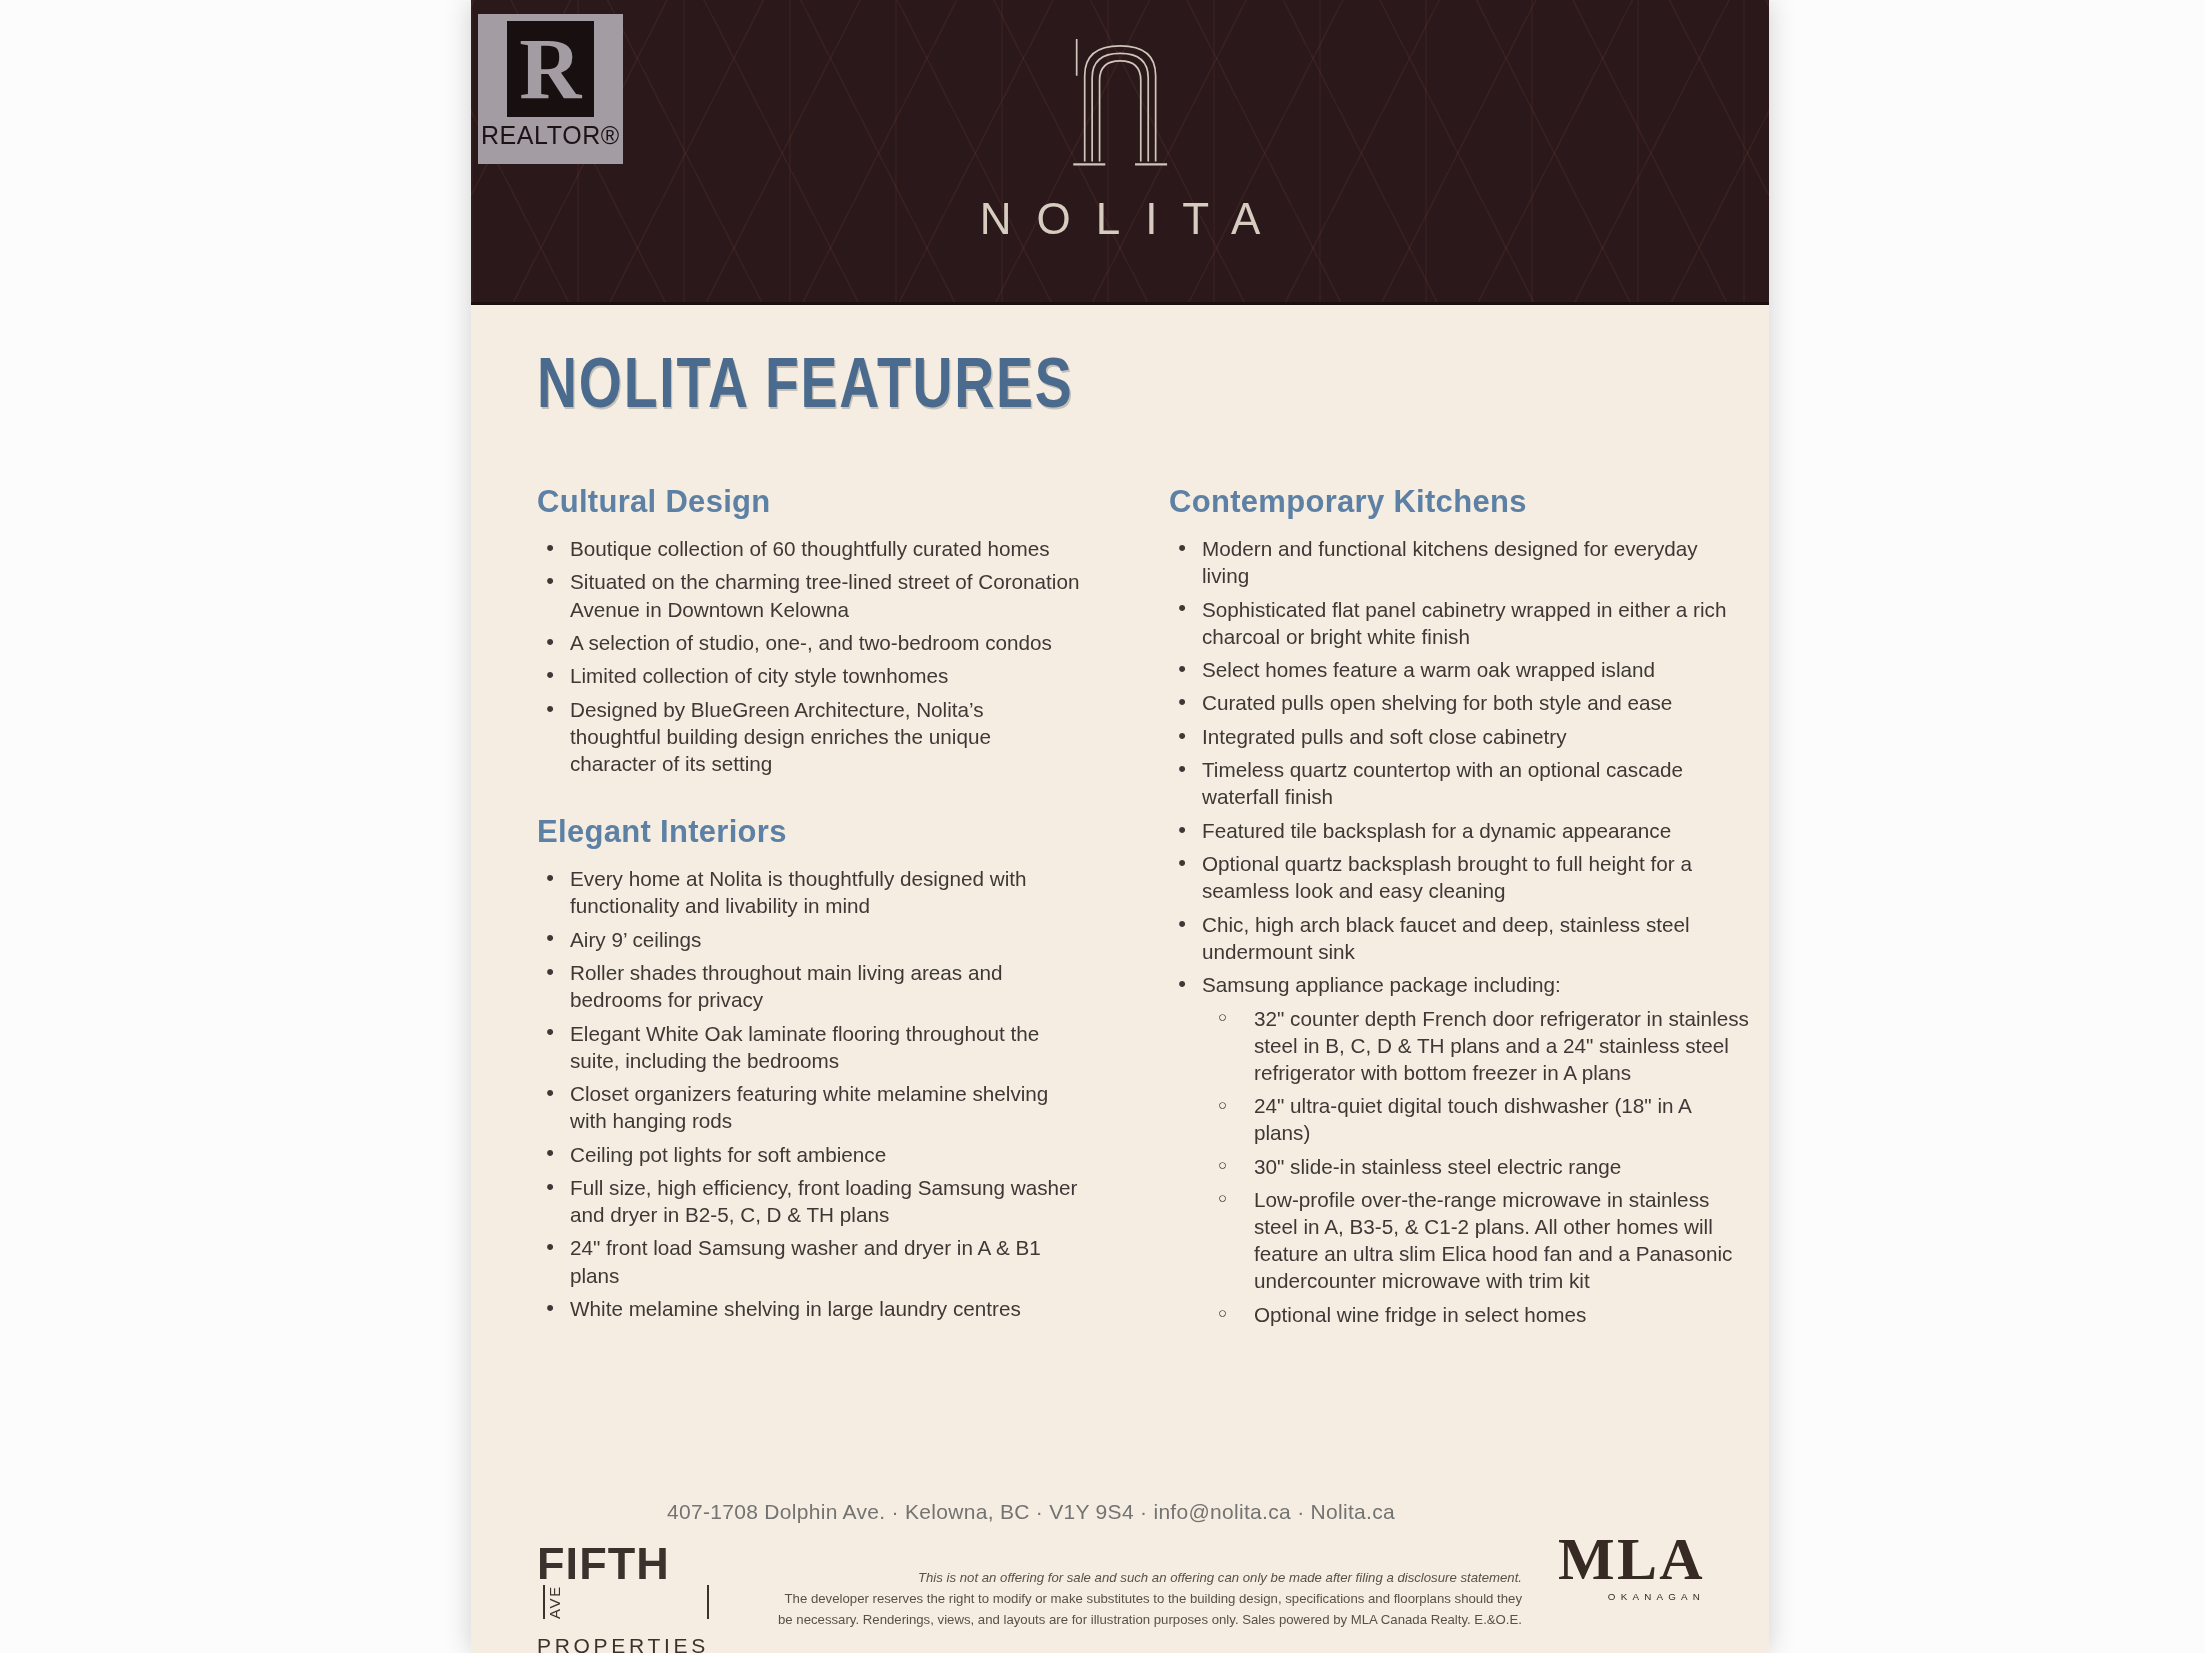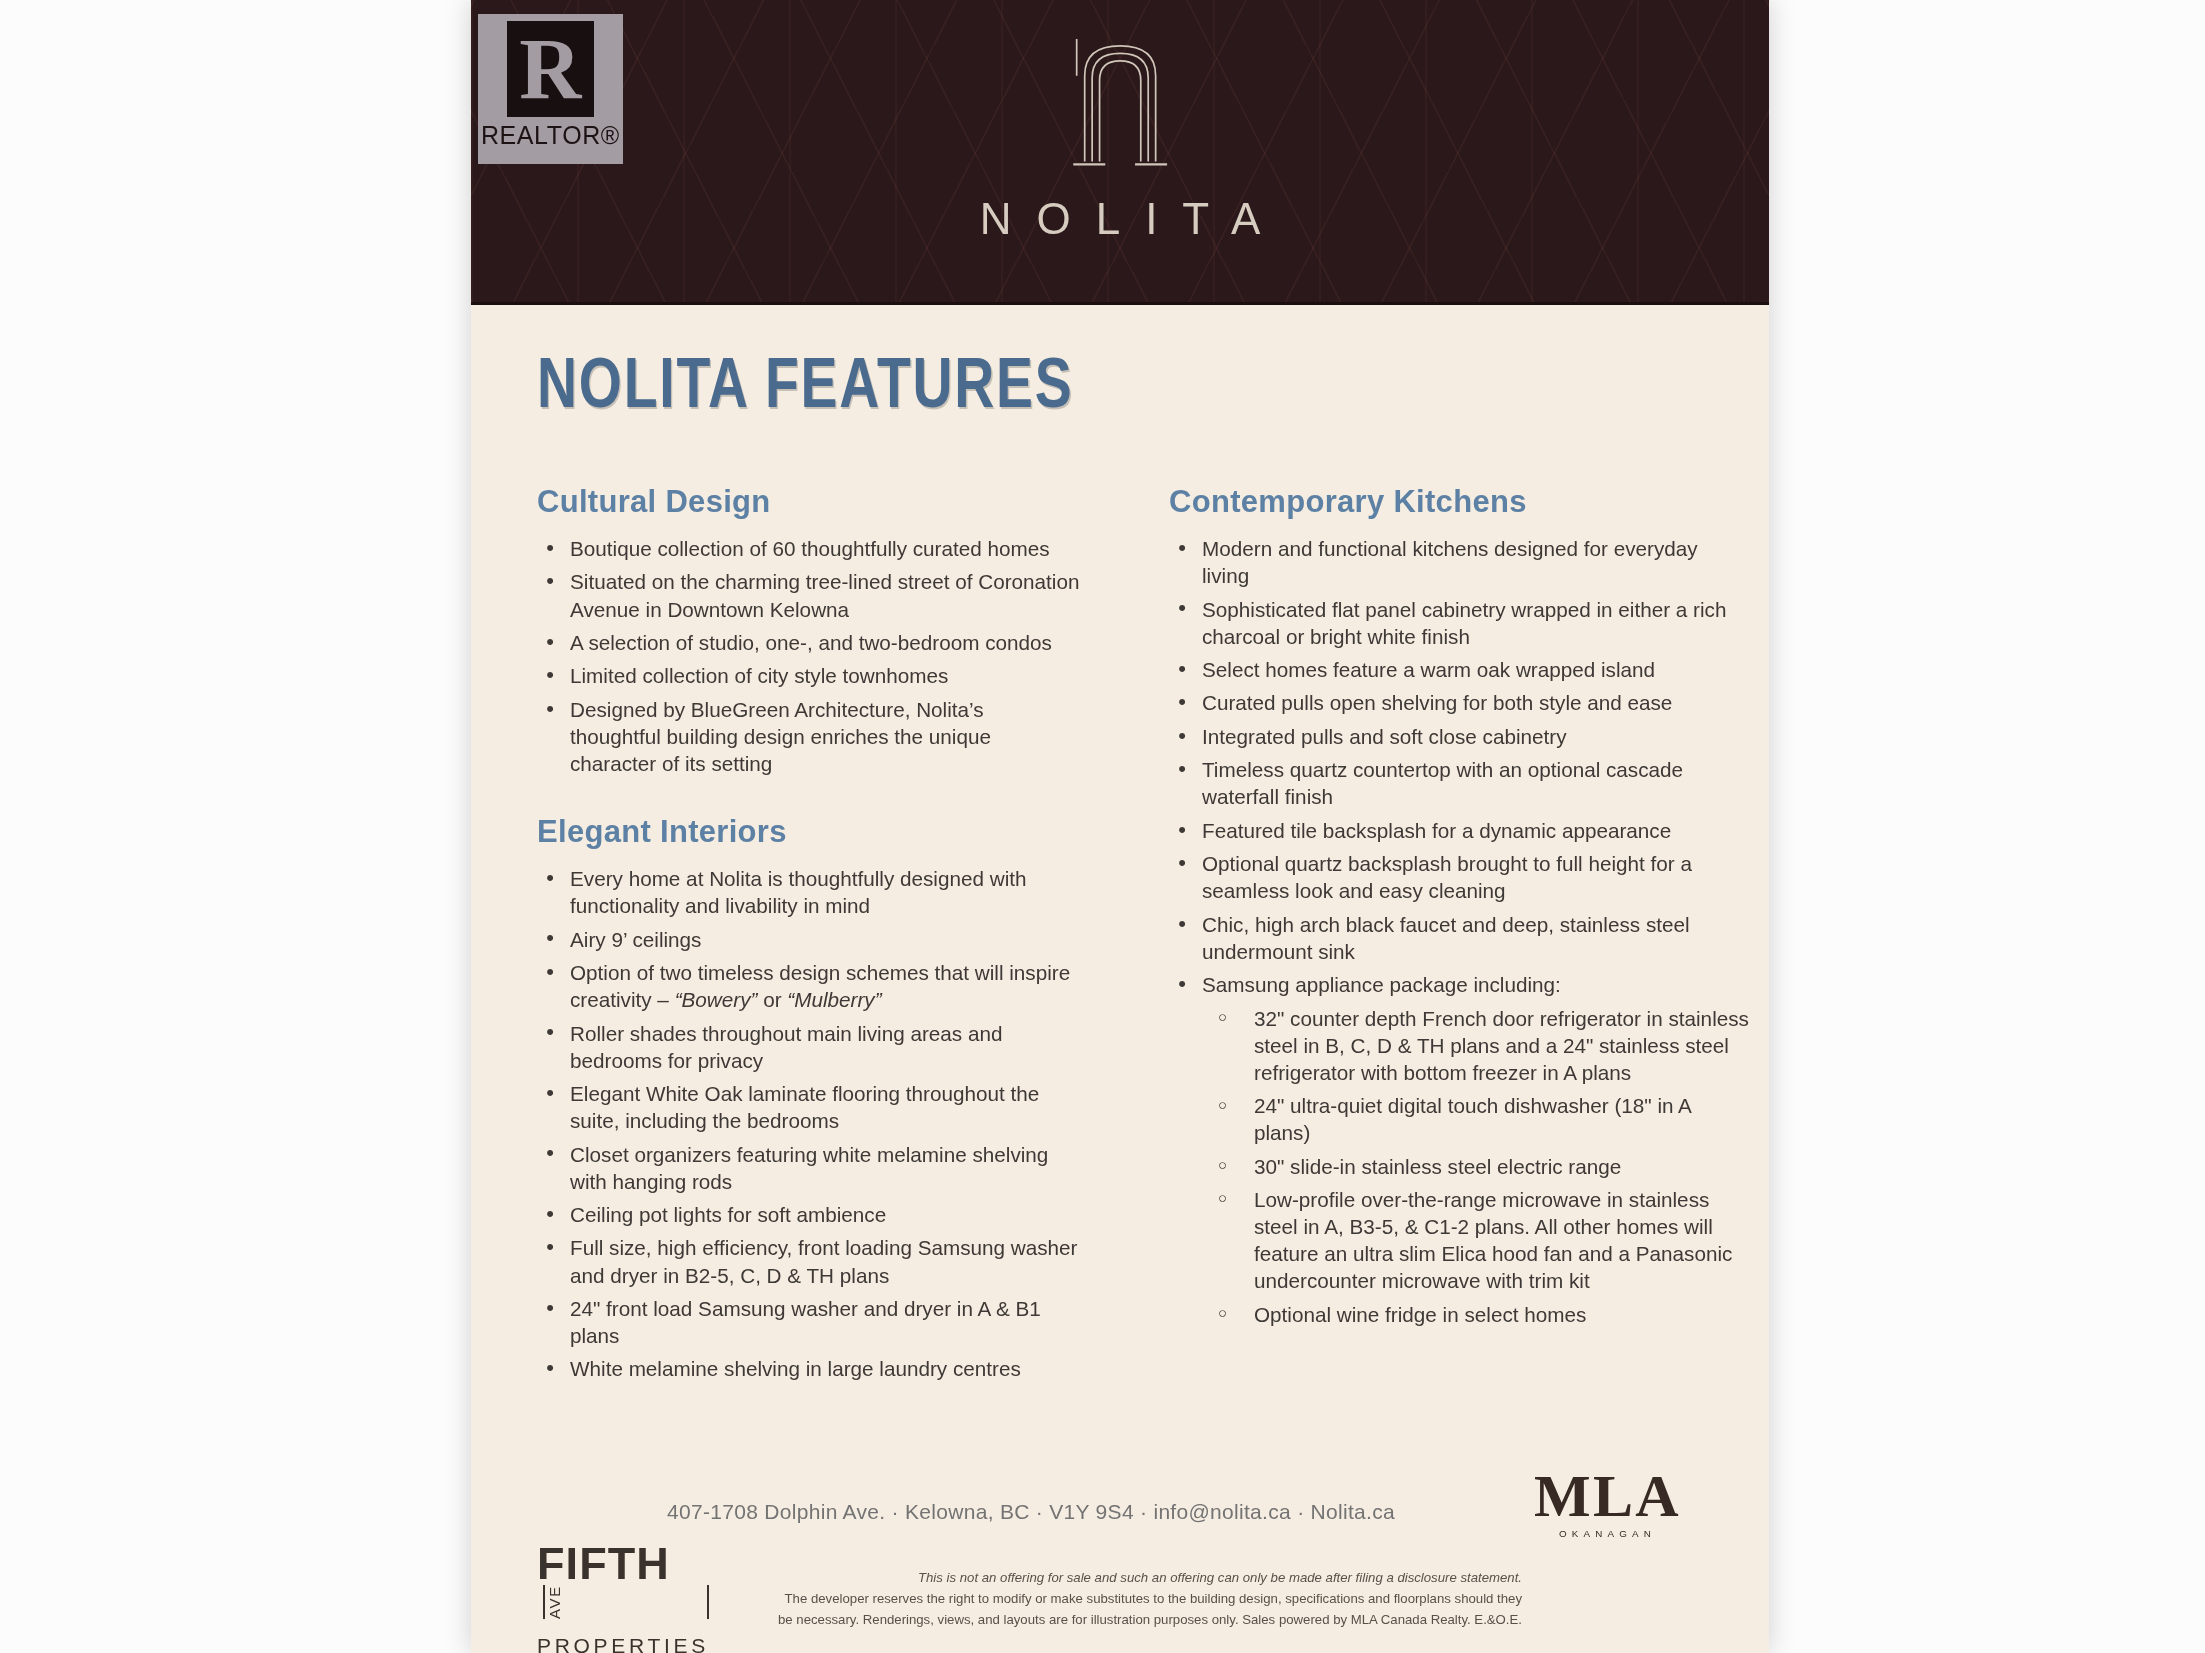--- a/index.html
+++ b/index.html
@@ -195,23 +195,23 @@
     left: 247px; width: 804px; top: 1567px;
     text-align: right;
     font-size: 13.2px;
     line-height: 1.6;
     color: #57514a;
   }
   .disclaimer .line1 { font-style: italic; }
 
   .mla {
     position: absolute;
-    left: 1039px; top: 1466px;
+    left: 1039px; top: 1529px;
     width: 195px;
-    text-align: center;
+    text-align: right;
     color: #372a24;
   }
   .mla .mla-name {
     font-family: "Liberation Serif", serif;
     font-weight: 700;
     font-size: 60px;
     letter-spacing: 2.3px;
     line-height: 1;
   }
   .mla .mla-sub {
@@ -262,21 +262,20 @@
           <li>Limited collection of city style townhomes</li>
           <li>Designed by BlueGreen Architecture, Nolita’s thoughtful building design enriches the unique character of its setting</li>
         </ul>
       </div>
 
       <div class="section">
         <h2 class="section-heading">Elegant Interiors</h2>
         <ul class="bullets">
           <li>Every home at Nolita is thoughtfully designed with functionality and livability in mind</li>
           <li>Airy 9’ ceilings</li>
-          <li><span>Option of two timeless design schemes that will inspire creativity – </span><em>“Bowery”</em><span> or </span><em>“Mulberry”</em></li>
           <li>Roller shades throughout main living areas and bedrooms for privacy</li>
           <li>Elegant White Oak laminate flooring throughout the suite, including the bedrooms</li>
           <li>Closet organizers featuring white melamine shelving with hanging rods</li>
           <li>Ceiling pot lights for soft ambience</li>
           <li>Full size, high efficiency, front loading Samsung washer and dryer in B2-5, C, D &amp; TH plans</li>
           <li>24" front load Samsung washer and dryer in A &amp; B1 plans</li>
           <li>White melamine shelving in large laundry centres</li>
         </ul>
       </div>
     </div>

